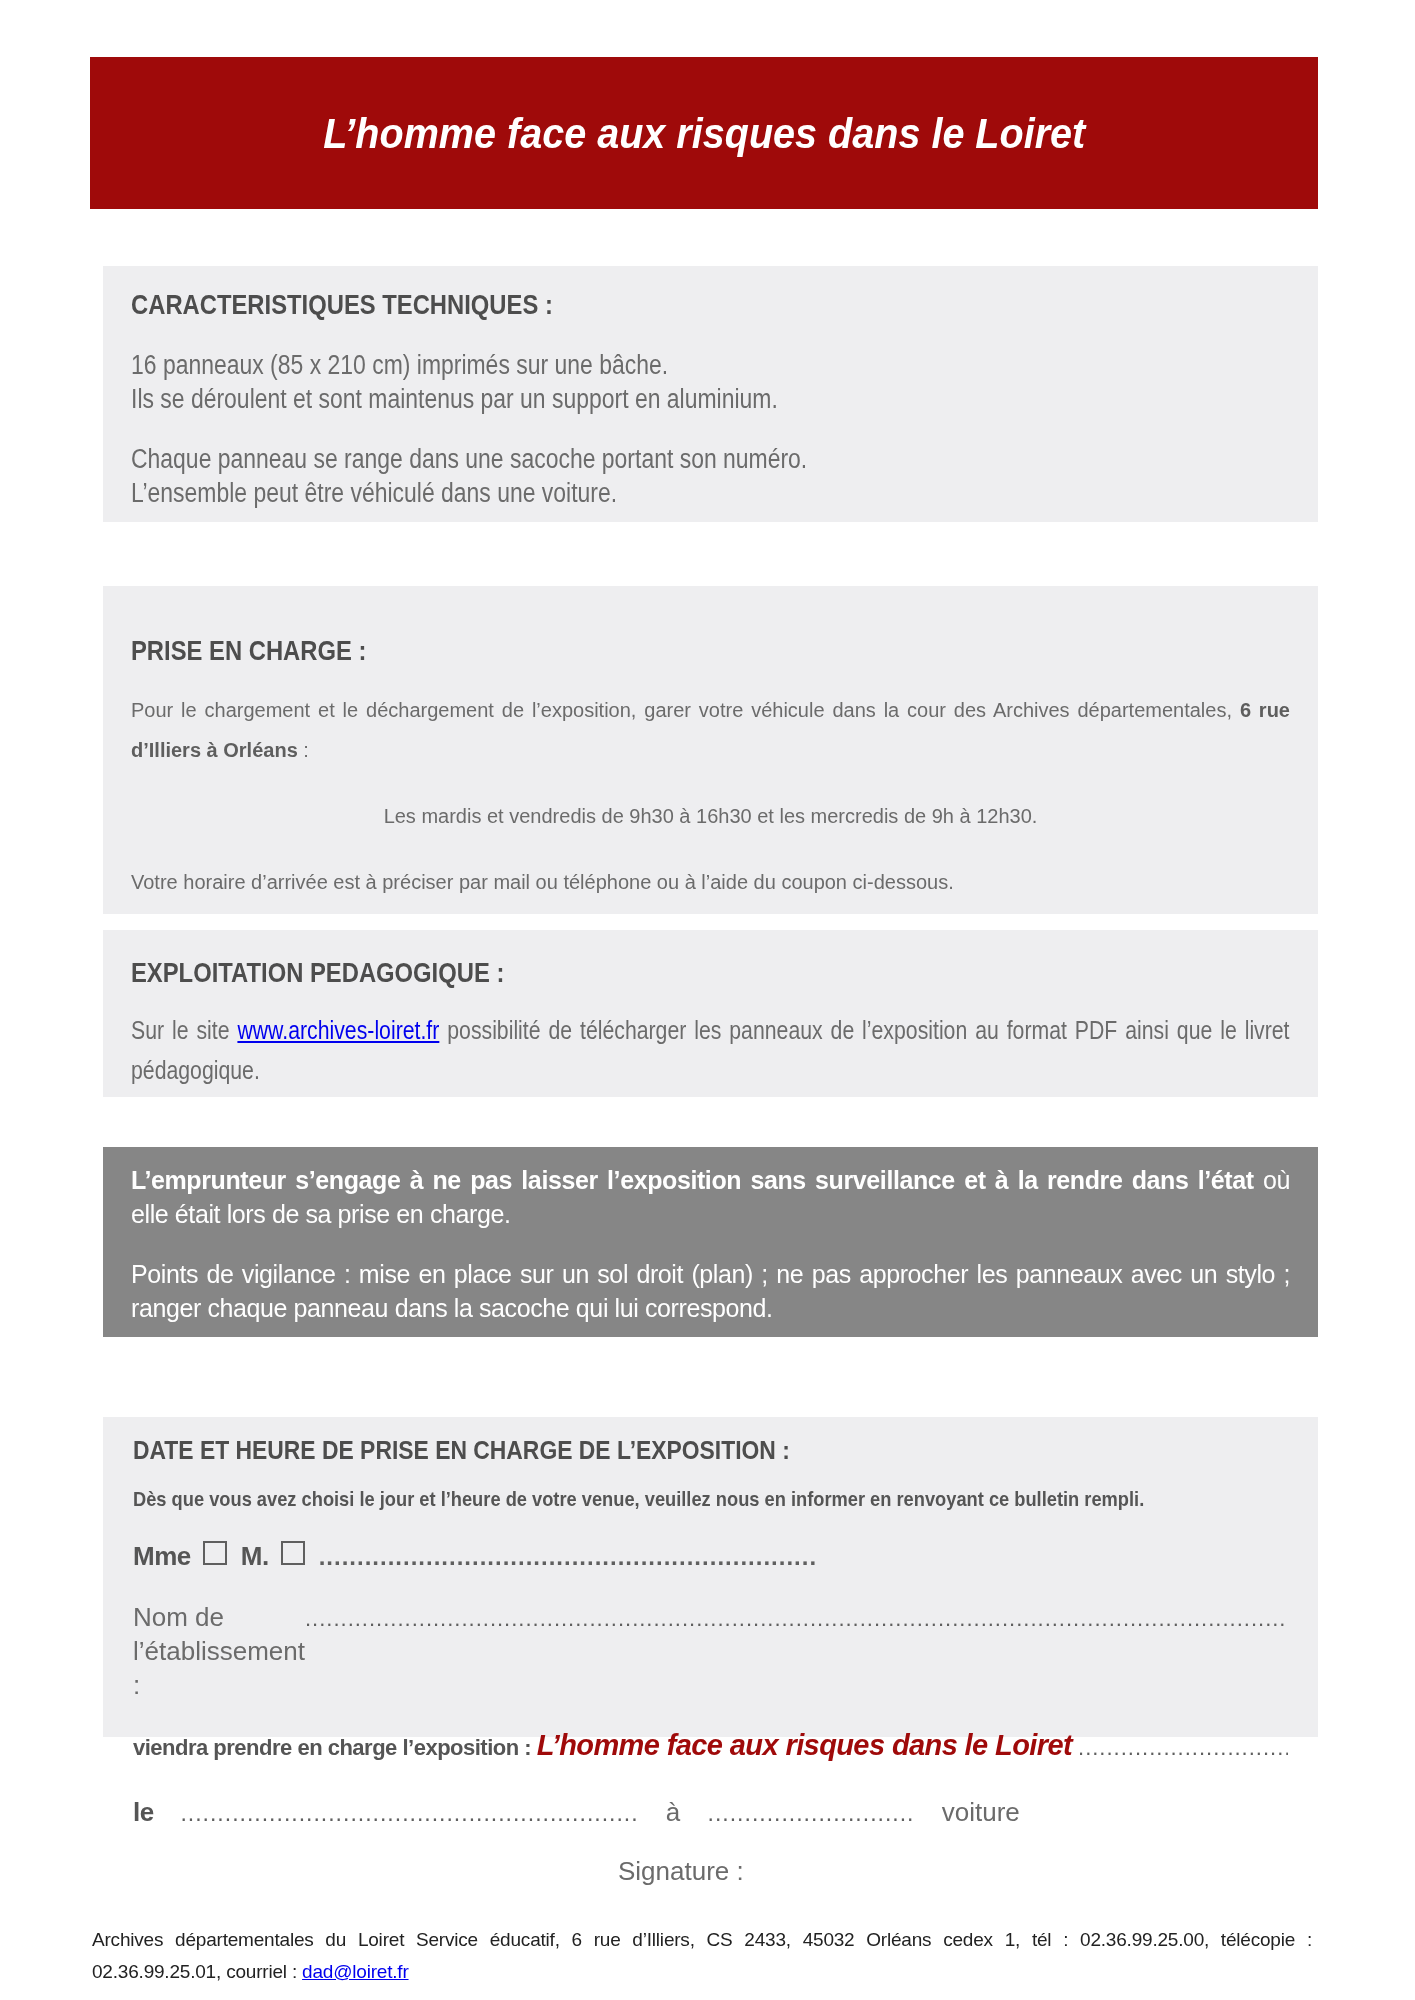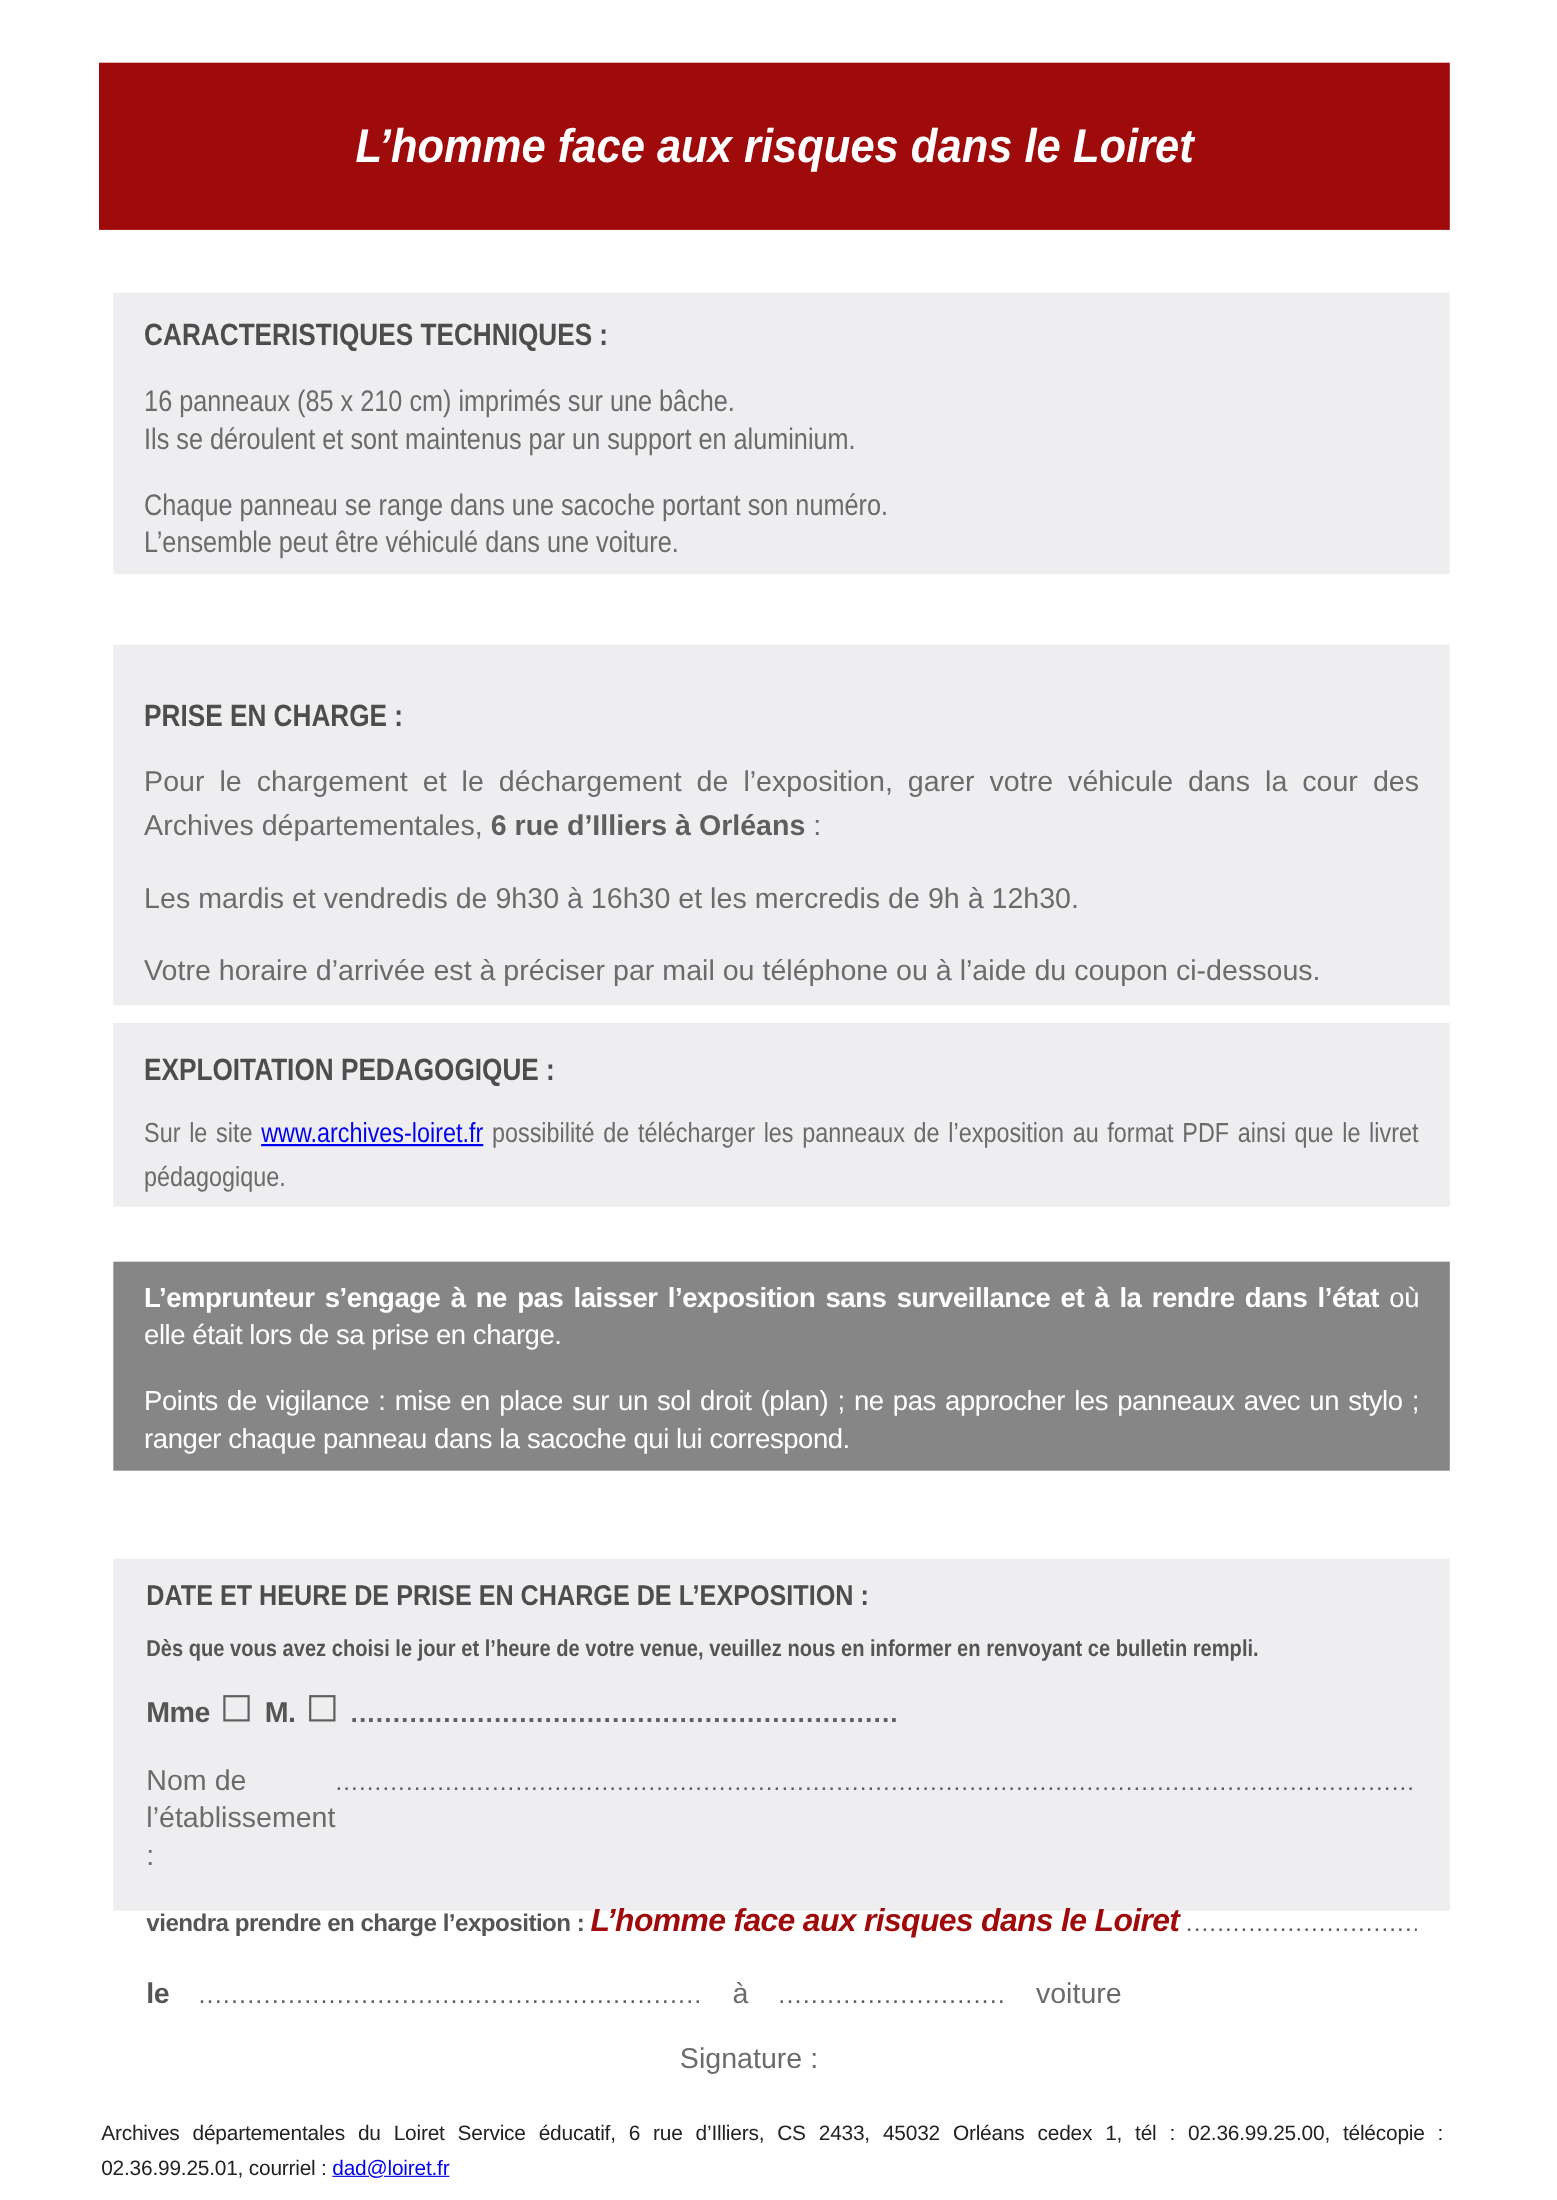--- a/index.html
+++ b/index.html
@@ -14,21 +14,21 @@
   .banner-title{
     color:#ffffff; font-weight:bold; font-style:italic; font-size:43px;
     transform:scaleX(0.92); white-space:nowrap;
   }
   .box{ position:absolute; left:103px; width:1215px; background:#EEEEF0; box-sizing:border-box; }
   .sec-heading{ color:#4D4D4D; font-weight:bold; font-size:28px; line-height:34px; }
   .cond{ display:inline-block; transform:scaleX(0.85); transform-origin:0 50%; white-space:nowrap; }
   .cond-block{ transform:scaleX(0.85); transform-origin:0 0; width:117.6%; }
   .narrow-text{ color:#6B6B6B; font-size:27px; line-height:34px; }
   .narrow-text .line{ white-space:nowrap; }
-  .reg-text{ color:#6B6B6B; font-size:26px; line-height:40px; text-align:justify; }
+  .reg-text{ color:#6B6B6B; font-size:20px; line-height:40px; text-align:justify; }
   .sec-tech{ top:247px; height:256px; padding:22px 28px;margin-top:19px; }
   .sec-pickup{ top:586px; height:328px; padding:48px 28px 20px 28px; }
   .sec-pedagogy{ top:930px; height:167px; padding:26px 28px; }
   .notice{
     position:absolute; left:103px; top:1147px; width:1215px; height:190px;
     background:#868686; box-sizing:border-box; padding:16px 28px;
     color:#ffffff; font-size:25px; line-height:34px; letter-spacing:-0.4px; text-align:justify;
   }
   .notice .b{ font-weight:bold; }
   .sec-form{ top:1417px; height:320px; padding:16px 30px; }
@@ -75,21 +75,21 @@
       <div class="line">16 panneaux (85 x 210 cm) imprimés sur une bâche.</div>
       <div class="line">Ils se déroulent et sont maintenus par un support en aluminium.</div>
       <div class="line" style="margin-top:26px;">Chaque panneau se range dans une sacoche portant son numéro.</div>
       <div class="line">L’ensemble peut être véhiculé dans une voiture.</div>
     </div>
   </div>
 
   <div class="box sec-pickup">
     <span class="sec-heading cond">PRISE EN CHARGE :</span>
     <div class="reg-text" style="margin-top:22px;"><span>Pour le chargement et le déchargement de l’exposition, garer votre véhicule dans la cour des Archives départementales, </span><span style="font-weight:bold;color:#5E5E5E;">6 rue d’Illiers à Orléans</span><span> :</span></div>
-    <div class="reg-text" style="margin-top:26px;text-align:left;">Les mardis et vendredis de 9h30 à 16h30 et les mercredis de 9h à 12h30.</div>
+    <div class="reg-text" style="margin-top:26px;text-align:center;">Les mardis et vendredis de 9h30 à 16h30 et les mercredis de 9h à 12h30.</div>
     <div class="reg-text" style="margin-top:26px;text-align:left;">Votre horaire d’arrivée est à préciser par mail ou téléphone ou à l’aide du coupon ci-dessous.</div>
   </div>
 
   <div class="box sec-pedagogy">
     <span class="sec-heading cond">EXPLOITATION PEDAGOGIQUE :</span>
     <div class="reg-text cond-block" style="margin-top:20px;font-size:25px;"><span>Sur le site </span><a class="link" href="#">www.archives-loiret.fr</a><span> possibilité de télécharger les panneaux de l’exposition au format PDF ainsi que le livret pédagogique.</span></div>
   </div>
 
   <div class="notice">
     <div><span class="b">L’emprunteur s’engage à ne pas laisser l’exposition sans surveillance et à la rendre dans l’état</span><span> où elle était lors de sa prise en charge.</span></div>

